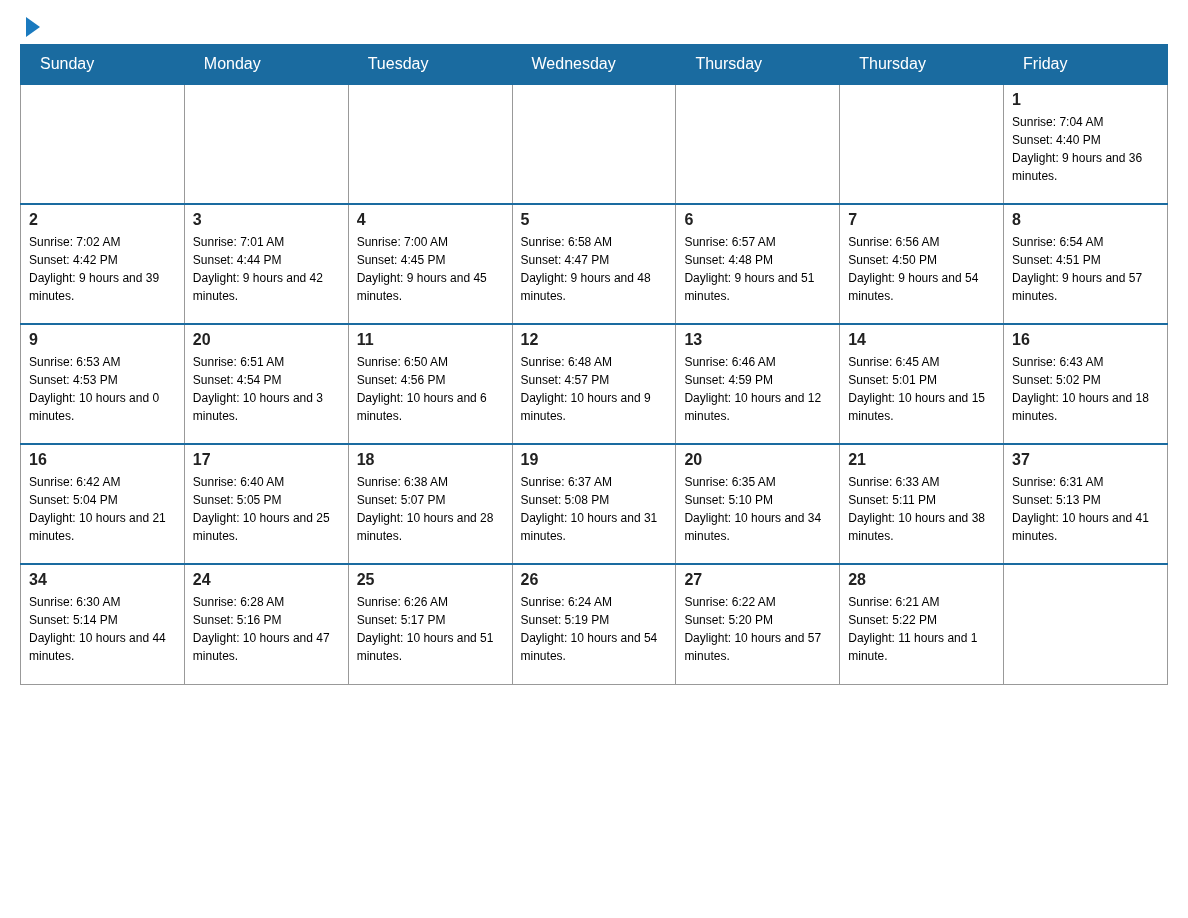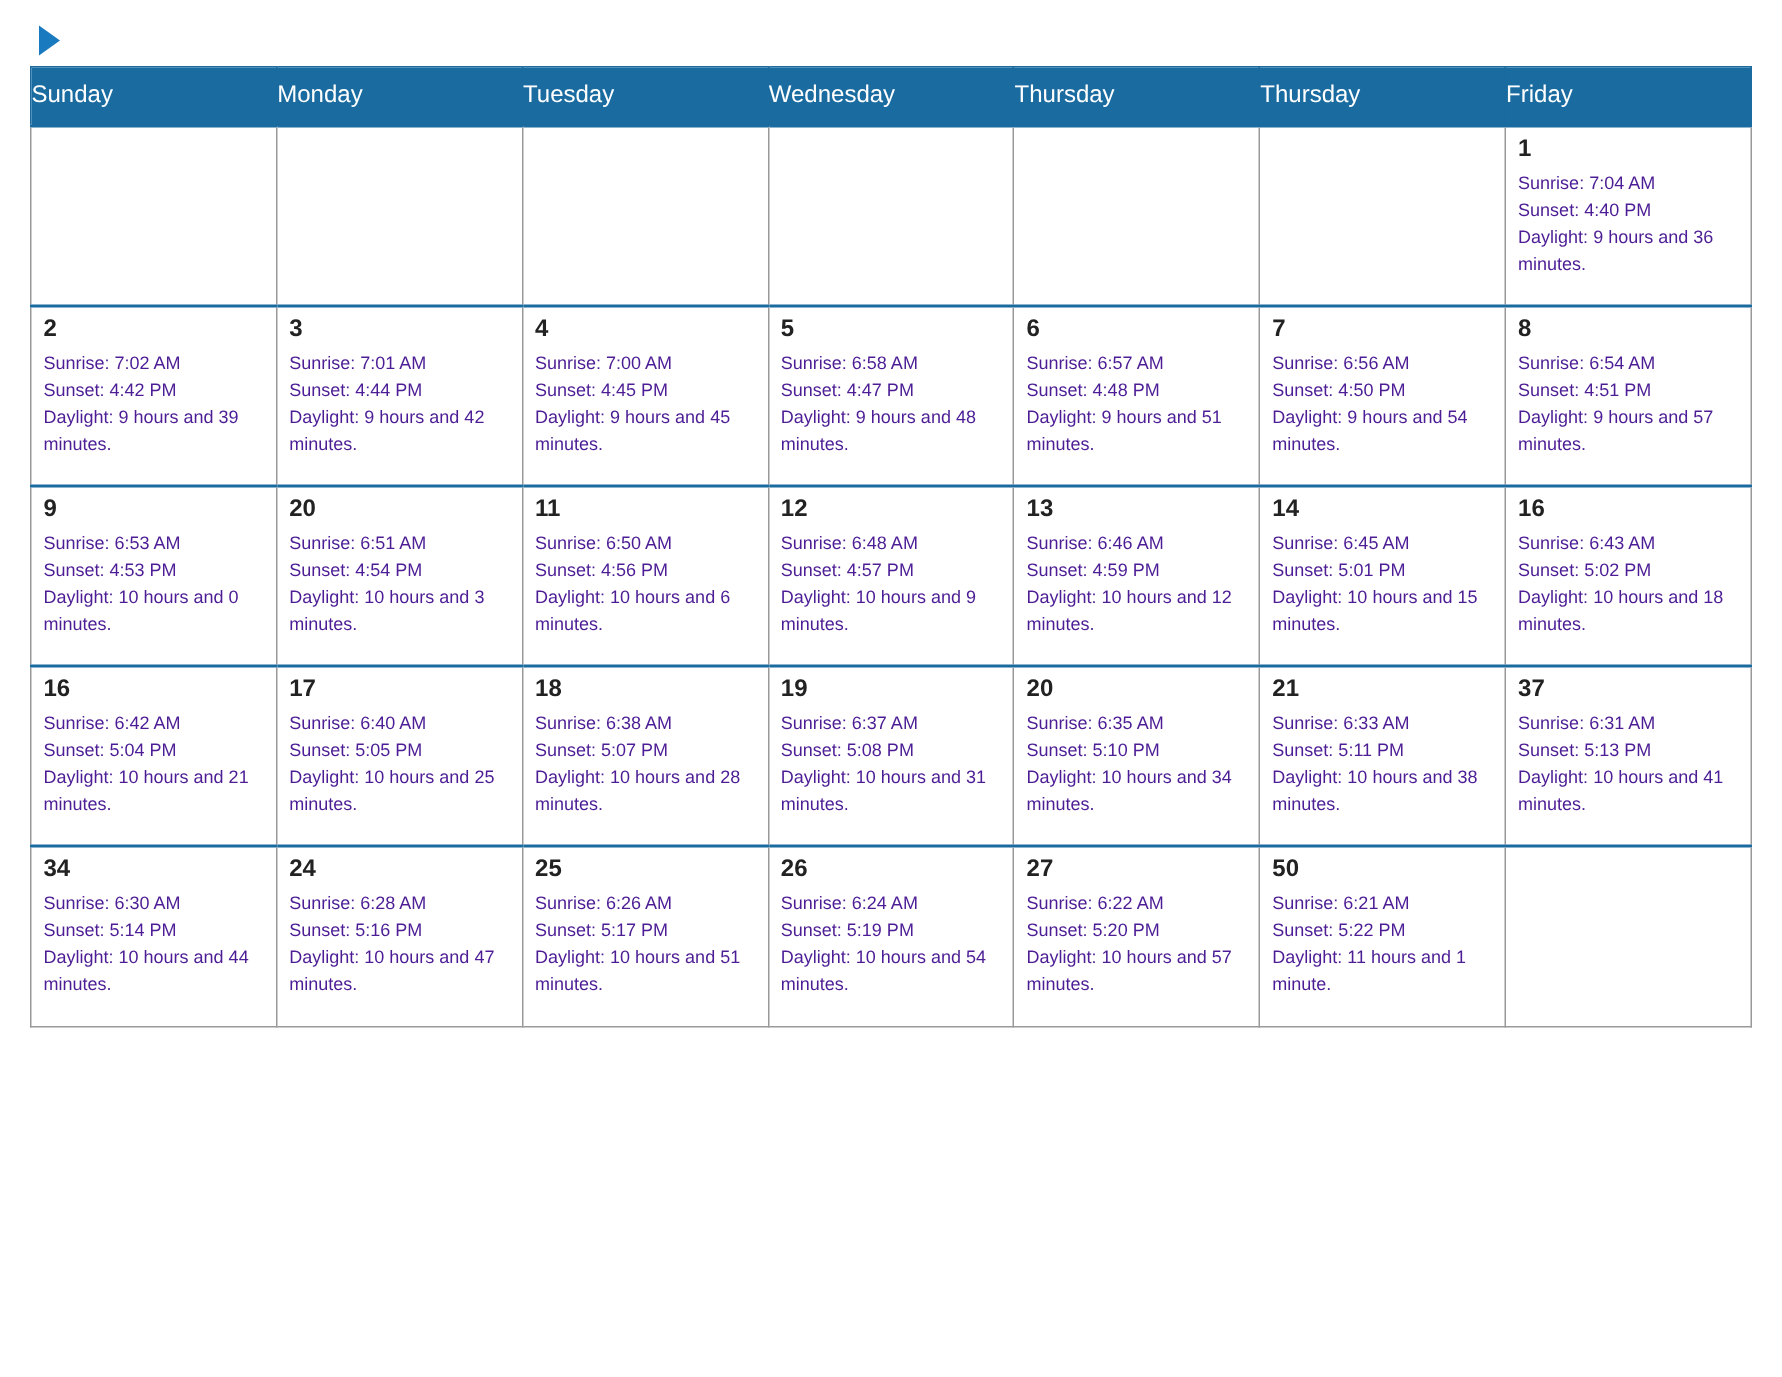--- a/index.html
+++ b/index.html
@@ -63,21 +63,21 @@
       margin-top: 4px;
     }
     .calendar {
       width: 100%;
       border-collapse: collapse;
       margin-top: 10px;
     }
     .calendar th {
       background-color: #1a6ba0;
       color: #fff;
-      padding: 10px 0;
+      padding: 10px 19px;
       text-align: left;
       font-size: 16px;
       font-weight: normal;
       border: 1px solid #1a6ba0;
     }
     .calendar td {
       border: 1px solid #999;
       vertical-align: top;
       padding: 6px 8px;
       width: calc(100% / 7);
@@ -85,21 +85,21 @@
     }
     .day-number {
       font-size: 16px;
       font-weight: bold;
       color: #222;
       display: block;
       margin-bottom: 4px;
     }
     .day-info {
       font-size: 12px;
-      color: #4c1d95;
+      color: #000000;
       line-height: 1.5;
     }
     .calendar tr td {
       border-top: 2px solid #1a6ba0;
     }
     .empty-cell {
       background: #fff;
     }
   </style>
 </head>
@@ -249,19 +249,19 @@
         </td>
         <td>
           <span class="day-number">26</span>
           <div class="day-info">Sunrise: 6:24 AM<br>Sunset: 5:19 PM<br>Daylight: 10 hours and 54 minutes.</div>
         </td>
         <td>
           <span class="day-number">27</span>
           <div class="day-info">Sunrise: 6:22 AM<br>Sunset: 5:20 PM<br>Daylight: 10 hours and 57 minutes.</div>
         </td>
         <td>
-          <span class="day-number">50</span>
+          <span class="day-number">28</span>
           <div class="day-info">Sunrise: 6:21 AM<br>Sunset: 5:22 PM<br>Daylight: 11 hours and 1 minute.</div>
         </td>
         <td class="empty-cell"></td>
       </tr>
     </tbody>
 </table>
 
 </body></html>

